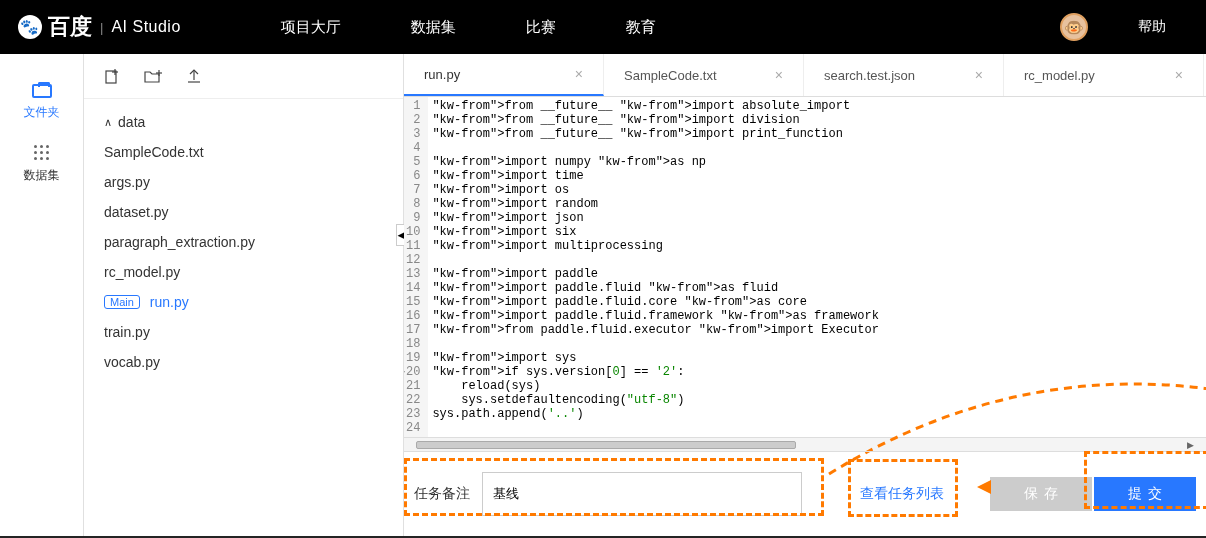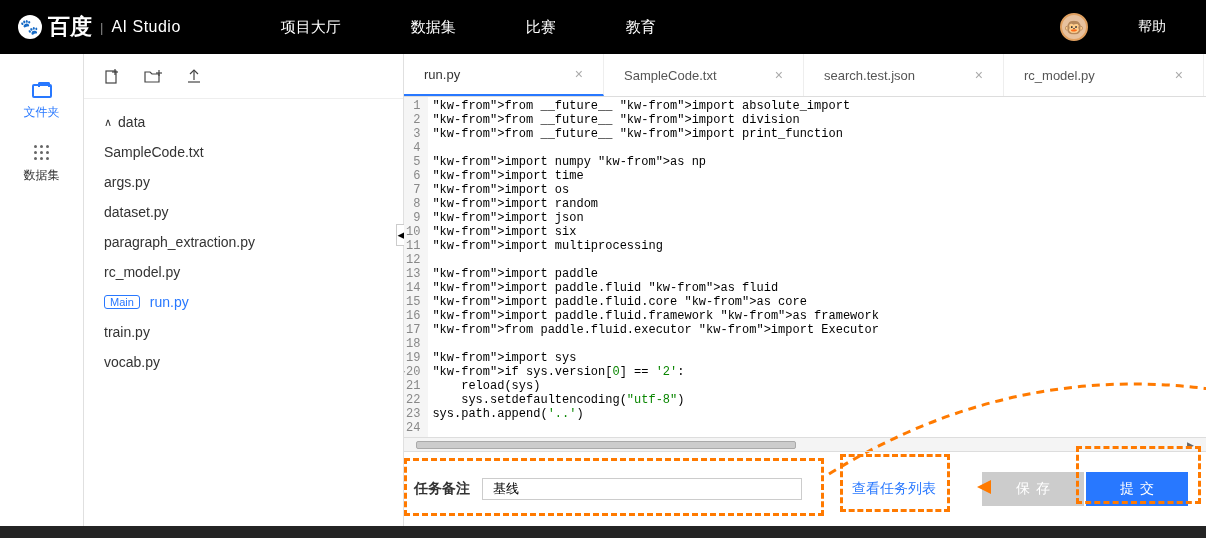--- a/index.html
+++ b/index.html
@@ -42,22 +42,22 @@
 .gutter { background: #f5f5f5; color: #888; text-align: right; padding: 2px 8px 2px 2px; line-height: 14px; user-select: none; }
 .gutter div { height: 14px; }
 .code-lines { flex: 1; padding: 2px 4px; line-height: 14px; white-space: pre; background: #fff; position: relative; }
 .code-lines > div { height: 14px; }
 .code-lines .hl-row { background: #e8e8e8; position: absolute; left: 0; right: 0; height: 14px; z-index: -1; }
 .kw-str { color: #098600; }
 .kw-num { color: #098600; }
 .collapse-mark { display: inline-block; width: 8px; font-size: 9px; color: #888; margin-left: -12px; }
 .bottom-bar { border-top: 1px solid #ddd; padding: 20px 0 20px 10px; display: flex; align-items: center; position: relative; }
 .dashed-box { border: 3px dashed #ff7a00; position: absolute; pointer-events: none; }
-.task-label { font-size: 14px; color: #333; margin-right: 12px; white-space: nowrap; font-weight: bold; }
-.task-input { width: 320px; height: 22px; border: 1px solid #ccc; padding: 0 10px; font-size: 13px; }
+.task-label { font-size: 14px; color: #333; margin-right: 12px; white-space: nowrap; }
+.task-input { width: 320px; height: 44px; border: 1px solid #ccc; padding: 0 10px; font-size: 13px; }
 .link-btn { color: #2878ff; font-size: 14px; text-decoration: none; cursor: pointer; white-space: nowrap; }
 .btn { padding: 8px 28px; font-size: 14px; border: none; cursor: pointer; letter-spacing: 6px; text-indent: 6px; white-space: nowrap; }
 .btn-gray { background: #ccc; color: #fff; }
 .btn-blue { background: #2878ff; color: #fff; }
 .h-scroll { height: 14px; border-top: 1px solid #ddd; background: #f4f4f4; display: flex; align-items: center; padding: 0 12px; position: relative; }
 .h-scroll .thumb { position: absolute; left: 12px; width: 380px; height: 8px; background: #ccc; border: 1px solid #aaa; border-radius: 2px; }
 .h-scroll .arrow { font-size: 9px; color: #666; }
 .h-scroll .arrow.right { margin-left: auto; }
 .arrow-head { position: absolute; width: 0; height: 0; border-top: 7px solid transparent; border-bottom: 7px solid transparent; border-left: 14px solid #ff7a00; pointer-events: none; }
 .pane-collapse { position: absolute; left: -8px; top: 170px; width: 10px; height: 22px; background: #fff; border: 1px solid #ccc; display: flex; align-items: center; justify-content: center; font-size: 9px; cursor: pointer; }
@@ -238,21 +238,21 @@
       <div style="flex:1"></div>
 
       <div style="position:relative; margin-right:46px;">
         <div class="dashed-box" style="left:-12px; top:-26px; width:110px; height:58px;"></div>
         <a class="link-btn">查看任务列表</a>
       </div>
       <div class="arrow-head" style="right:215px; top:28px; transform: rotate(180deg);"></div>
 
       <button class="btn btn-gray" style="margin-right:2px;">保存</button>
 
-      <div style="position:relative; margin-right:18px;">
+      <div style="position:relative; margin-right:10px;">
         <div class="dashed-box" style="left:-10px; top:-26px; width:125px; height:58px;"></div>
         <button class="btn btn-blue">提交</button>
       </div>
     </div>
   </div>
 </div>
 
 <div class="footer">
   <span class="fr-label">友情链接：</span>
   <a>PaddlePaddle训练营</a>

